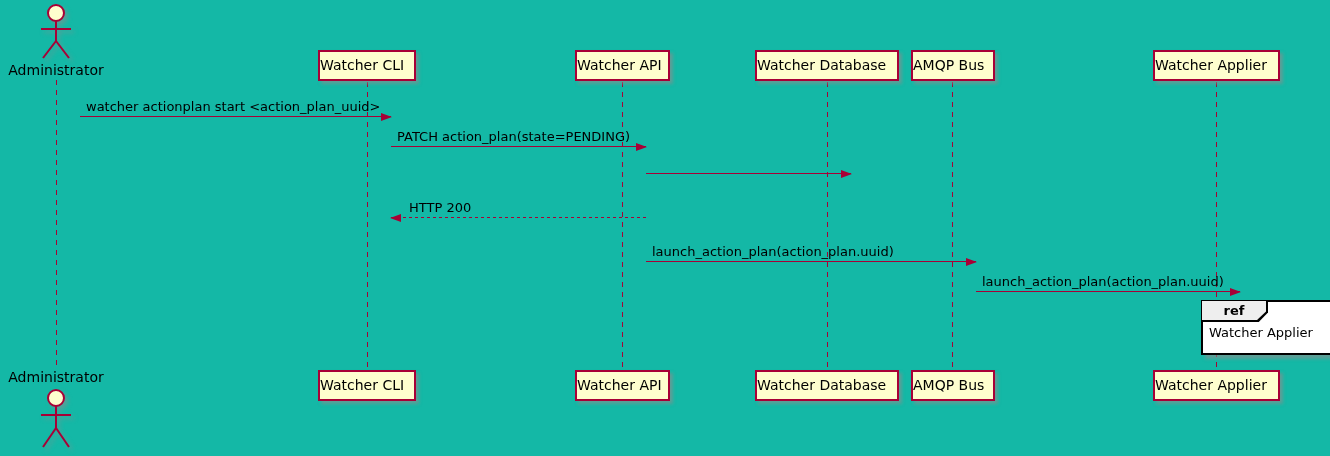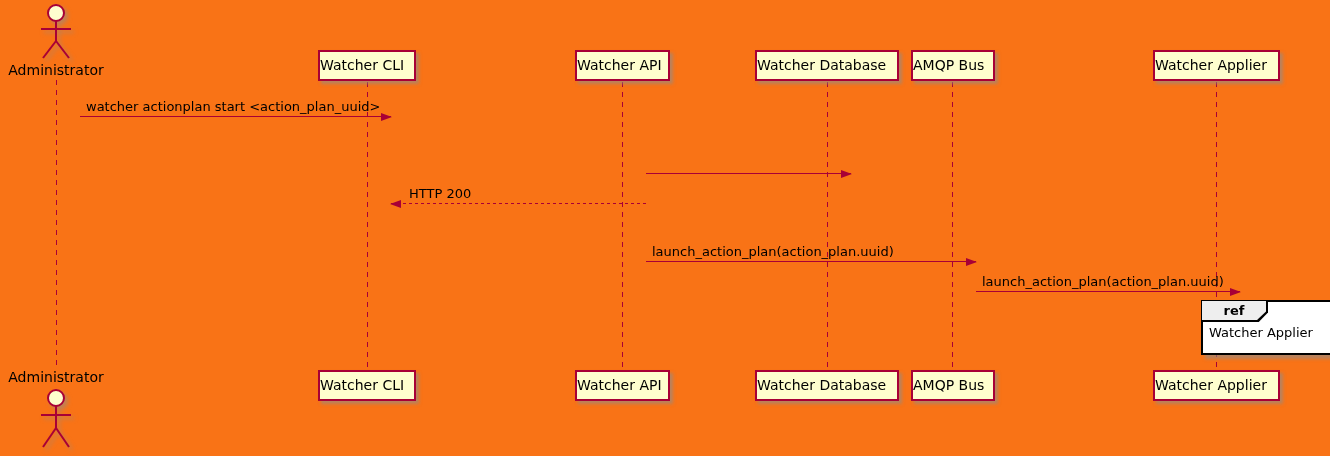--- a/index.html
+++ b/index.html
@@ -5,21 +5,21 @@
   :root{
     --accent:#A80036;
     --pfill:#FEFECE;
     --refhead:#EEEEEE;
     --frame:#000000;
   }
   html,body{margin:0;padding:0;background:#ffffff;}
   .canvas{
     position:relative;
     width:1330px;height:456px;
-    background:#f97316;
+    background:#14b8a6;
     font-family:"DejaVu Sans", sans-serif;
     color:#000;
     overflow:hidden;
   }
   
   .pbox{
     position:absolute;
     box-sizing:border-box;
     height:31px;
     background:var(--pfill);
@@ -141,27 +141,32 @@
   <div class="pbox" style="left:755px;top:370px;width:144px">Watcher Database</div>
   <div class="pbox" style="left:911px;top:370px;width:84px">AMQP Bus</div>
   <div class="pbox" style="left:1153px;top:370px;width:127px">Watcher Applier</div>
 
   <div class="msg" style="left:56px;top:98px;width:311px">
     <span class="lbl" style="left:6px">watcher actionplan start &lt;action_plan_uuid&gt;</span>
     <div class="line solid"></div>
     <div class="ah right"></div>
   </div>
 
+  <div class="msg" style="left:367px;top:128px;width:255px">
+    <span class="lbl" style="left:6px">PATCH action_plan(state=PENDING)</span>
+    <div class="line solid"></div>
+    <div class="ah right"></div>
+  </div>
 
   <div class="msg" style="left:622px;top:155px;width:205px">
     <div class="line solid"></div>
     <div class="ah right"></div>
   </div>
 
-  <div class="msg" style="left:367px;top:185px;width:255px">
+  <div class="msg" style="left:367px;top:199px;width:255px">
     <span class="lbl" style="left:18px">HTTP 200</span>
     <div class="line dashed"></div>
     <div class="ah left"></div>
   </div>
 
 
   <div class="msg" style="left:622px;top:243px;width:330px">
     <span class="lbl" style="left:6px">launch_action_plan(action_plan.uuid)</span>
     <div class="line solid"></div>
     <div class="ah right"></div>

